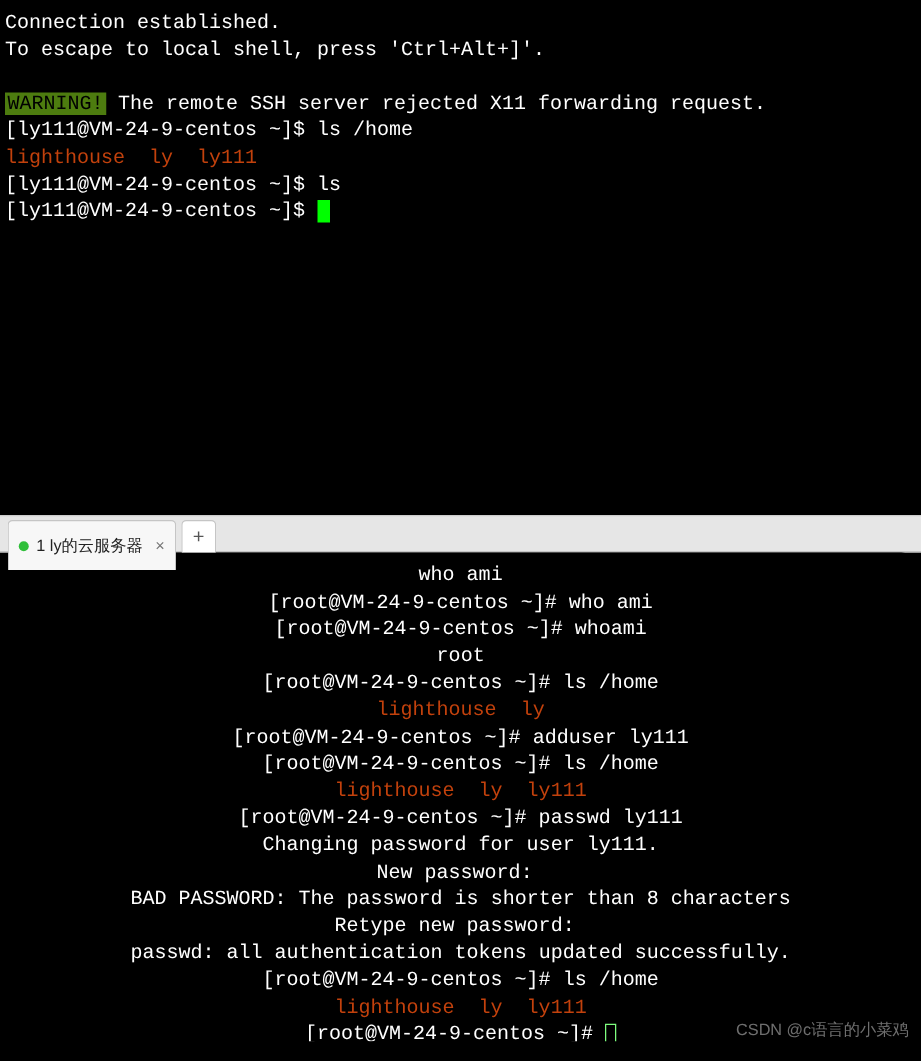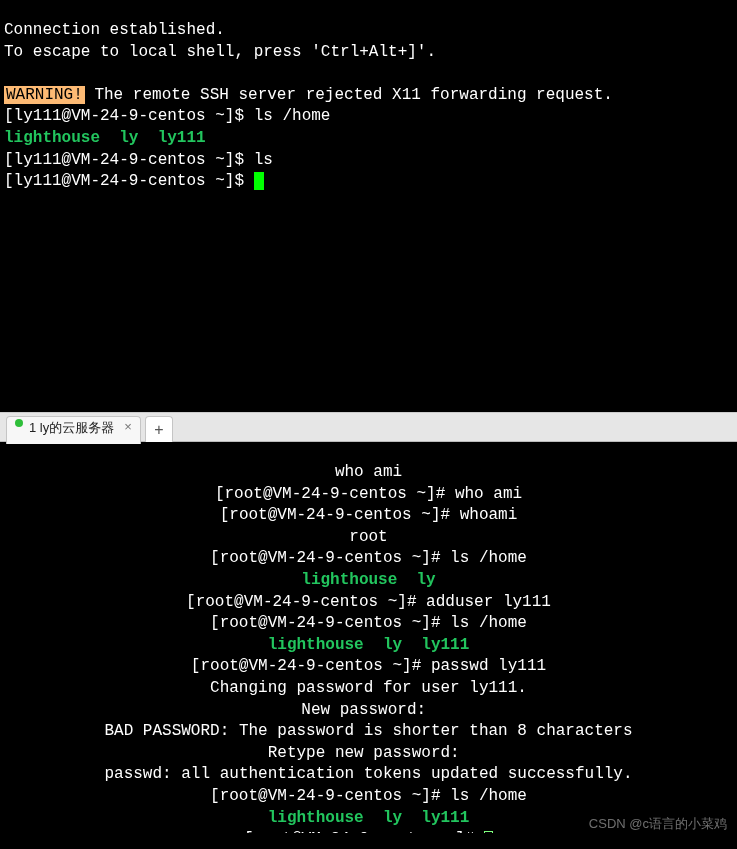--- a/index.html
+++ b/index.html
@@ -9,21 +9,21 @@
     font-family: "Consolas", "Courier New", monospace;
     font-size: 16px;
     background: #000;
     width: 737px;
   }
   .terminal {
     background: #000;
     color: #fff;
     white-space: pre;
     line-height: 1.35;
-    padding: 20px 4px;
+    padding: 8px 4px;
     overflow: hidden;
     border-radius: 16px;
   }
   .terminal.top { height: 412px; }
   .terminal.bottom { height: 395px; text-align: center; }
   .tabbar {
     background: #e6e6e6;
     border-top: 1px solid #ccc;
     border-bottom: 1px solid #bbb;
     height: 30px;
@@ -32,26 +32,26 @@
     padding: 3px 0 0 6px;
     gap: 0;
   }
   .tab {
     background: #f7f7f7;
     border: 1px solid #c5c5c5;
     border-bottom: none;
     border-radius: 4px 4px 0 0;
     padding: 2px 8px 2px 8px;
     display: flex;
-    align-items: flex-start;
+    align-items: center;
     gap: 6px;
     font-family: "Segoe UI", Tahoma, sans-serif;
     font-size: 13px;
     color: #222;
-    height: 28px;
+    height: 40px;
   }
   .tab .dot {
     width: 8px; height: 8px; border-radius: 50%;
     background: #2fbf3a;
     flex: 0 0 auto;
   }
   .tab .close {
     font-size: 13px;
     color: #777;
     margin-left: 4px;
@@ -67,25 +67,25 @@
     display: flex;
     align-items: center;
     justify-content: center;
     font-family: sans-serif;
     font-size: 16px;
     color: #555;
     margin-left: 4px;
     cursor: pointer;
   }
   .warn-badge {
-    background: #fdba74;
+    background: #4d7c0f;
     color: #000;
     padding: 0 2px;
   }
-  .blue { color: #22c55e; font-weight: bold; }
+  .blue { color: #c2410c; font-weight: normal; }
   .cursor-green {
     background: #00ff00;
     display: inline-block;
     width: 10px;
     height: 18px;
     vertical-align: text-bottom;
   }
   .cursor-hollow {
     border: 1px solid #7fff7f;
     display: inline-block;

